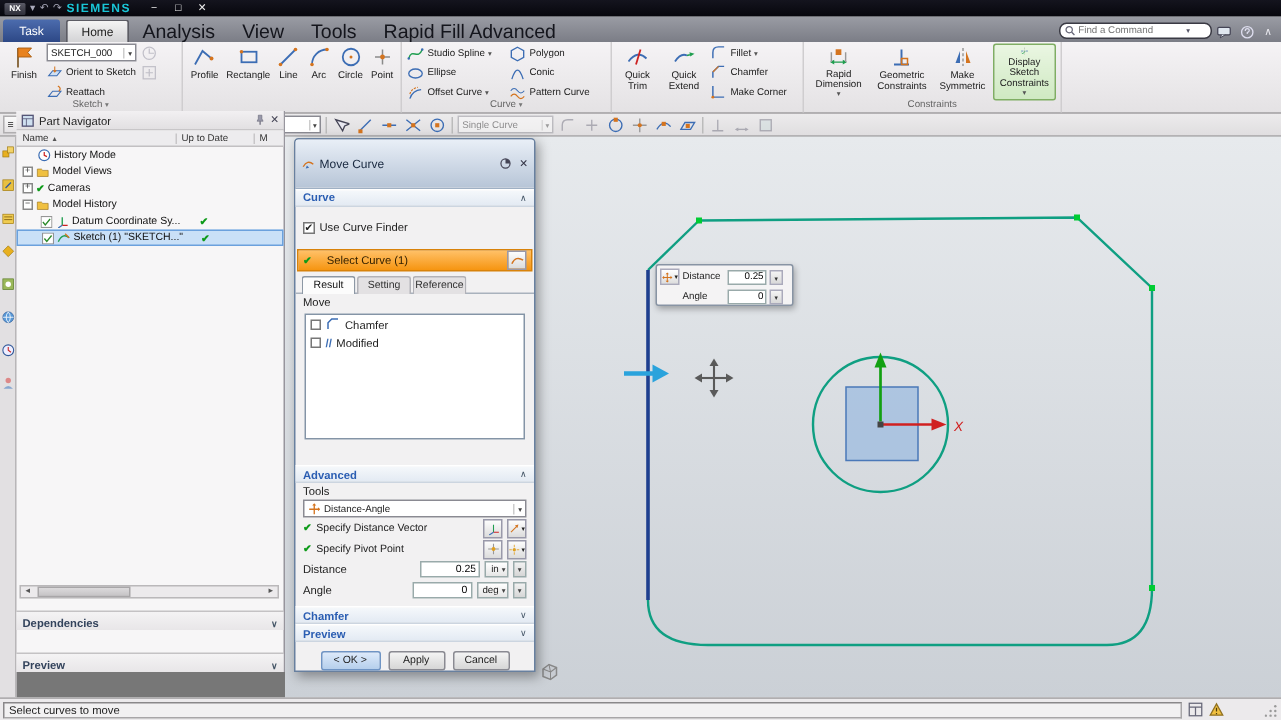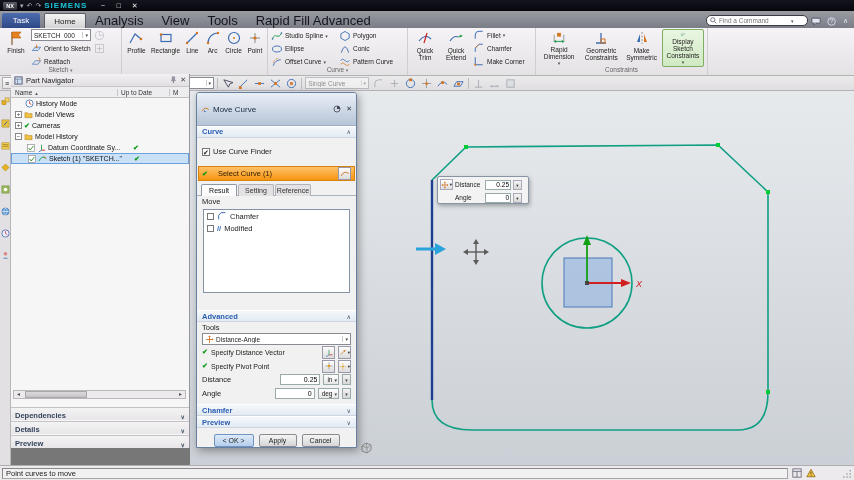--- a/index.html
+++ b/index.html
@@ -584,24 +584,20 @@
   </div>
 
   <div class="hsb">
     <span class="ar">◂</span>
     <span class="thumb"></span>
     <span class="ar" style="margin-left:auto">▸</span>
   </div>
 
   <div class="pband" style="top:333px">
     <span>Dependencies</span>
-    <span class="ch">∨</span>
-  </div>
-  <div class="pband" style="top:347px">
-    <span>Details</span>
     <span class="ch">∨</span>
   </div>
   <div class="pband" style="top:361px">
     <span>Preview</span>
     <span class="ch">∨</span>
   </div>
 </div>
 
 <div class="ab canvas">
   <svg width="664" height="374" viewBox="0 0 664 374">
@@ -806,21 +802,21 @@
   </div>
 
   <div class="btnrow">
     <span class="dbtn ok">&lt; OK &gt;</span>
     <span class="dbtn" style="width:38px">Apply</span>
     <span class="dbtn" style="width:38px">Cancel</span>
   </div>
 </div>
 
 <div class="ab sbar">
-  <div class="smsg">Point curves to move</div>
+  <div class="smsg">Select curves to move</div>
   <svg width="10" height="10" viewBox="0 0 12 12">
       <rect x="1" y="1" width="10" height="10" fill="none" stroke="#667"></rect>
       <path d="M1 4 h10 M6 4 v7" stroke="#667"></path>
     </svg>
   <svg width="10" height="10" viewBox="0 0 12 12">
       <path d="M6 1.5 L11 10.5 H1 Z" fill="#f0c040" stroke="#907020"></path>
       <path d="M6 4.5 v3 M6 8.7 v1" stroke="#503c08"></path>
     </svg>
   <svg width="9" height="9" viewBox="0 0 10 10" style="margin-left:auto">
       <circle cx="8" cy="2" r=".9" fill="#999"></circle>

